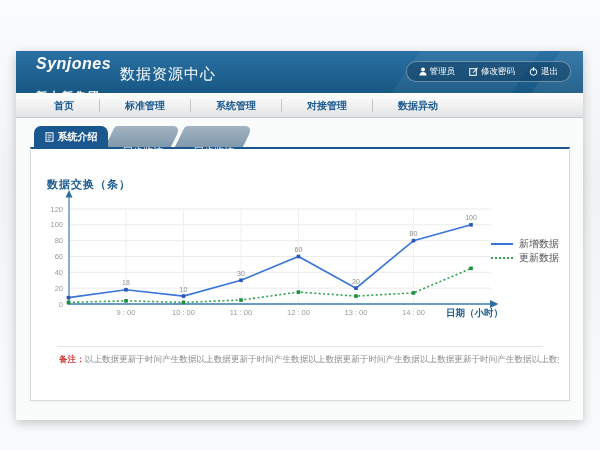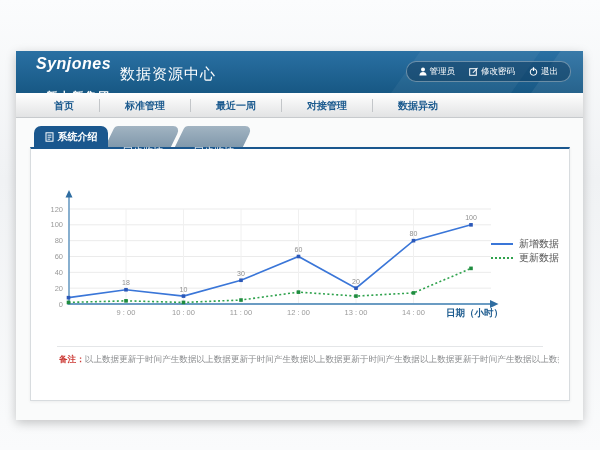--- a/index.html
+++ b/index.html
@@ -18,21 +18,21 @@
     position:absolute;left:0;top:0;right:0;height:42px;
     background:linear-gradient(var(--header_top), var(--header_bottom));
     overflow:hidden;
   }
   .header .swoosh1,.header .swoosh2{
     position:absolute;top:-20px;height:90px;width:120px;
     background:rgba(255,255,255,.05);transform:skewX(-35deg);
   }
   .header .swoosh1{right:60px;}
   .header .swoosh2{right:-30px;width:70px;background:rgba(255,255,255,.07);}
-  .logo{position:absolute;left:20px;top:4px;color:#fff;text-align:right;line-height:1.1;}
+  .logo{position:absolute;left:20px;top:4px;color:#fff;text-align:left;line-height:1.1;}
   .logo .brand{font-size:16px;font-weight:bold;font-style:italic;letter-spacing:.5px;display:block;}
   .logo .company{font-size:11px;font-weight:bold;letter-spacing:2px;display:block;margin-top:17px;}
   .app-title{position:absolute;left:104px;top:14px;color:#fff;font-size:15px;letter-spacing:1px;}
   .user-pill{
     position:absolute;right:12px;top:10px;height:19px;border-radius:10px;
     background:rgba(10,50,85,.45);border:1px solid rgba(255,255,255,.35);
     display:flex;align-items:center;gap:14px;padding:0 12px;color:#fff;font-size:8.5px;
   }
   .user-pill .item{display:flex;align-items:center;gap:3px;cursor:pointer;white-space:nowrap;}
   .user-pill svg{display:block;}
@@ -124,21 +124,21 @@
             <line x1="4.5" y1="0.2" x2="4.5" y2="4" stroke="#fff" stroke-width="1.2"></line>
           </svg>
         <span>退出</span>
       </span>
     </div>
   </div>
 
   <div class="navbar">
     <div class="nav-item">首页</div>
     <div class="nav-item">标准管理</div>
-    <div class="nav-item">最近一周</div>
+    <div class="nav-item">系统管理</div>
     <div class="nav-item">对接管理</div>
     <div class="nav-item" style="border-right:none">数据异动</div>
   </div>
 
   <div class="content">
 
     <div class="tab tab-active">
       <svg width="9" height="10" viewBox="0 0 9 10">
           <rect x="1" y="0.8" width="7" height="8.4" fill="none" stroke="#fff" stroke-width="1"></rect>
           <line x1="2.6" y1="3.2" x2="6.4" y2="3.2" stroke="#fff" stroke-width="0.9"></line>
@@ -152,20 +152,21 @@
       <span>同步监控</span>
     </div>
     <div class="tab tab-inactive tab-sync2">
       <div class="skew"></div>
       <span>同步监控</span>
     </div>
 
     <div class="panel">
 
 
+      <div class="y-label">数据交换（条）</div>
 
       <svg class="chart" width="470" height="150" viewBox="0 0 470 150">
           <text x="24" y="118.5" text-anchor="end" fill="#9a9a9a" font-size="7.5">0</text>
           <line x1="30" y1="100.16666666666667" x2="452" y2="100.16666666666667" stroke="#ebebeb" stroke-width="1"></line>
           <text x="24" y="102.66666666666667" text-anchor="end" fill="#9a9a9a" font-size="7.5">20</text>
           <line x1="30" y1="84.33333333333333" x2="452" y2="84.33333333333333" stroke="#ebebeb" stroke-width="1"></line>
           <text x="24" y="86.83333333333333" text-anchor="end" fill="#9a9a9a" font-size="7.5">40</text>
           <line x1="30" y1="68.5" x2="452" y2="68.5" stroke="#ebebeb" stroke-width="1"></line>
           <text x="24" y="71" text-anchor="end" fill="#9a9a9a" font-size="7.5">60</text>
           <line x1="30" y1="52.666666666666664" x2="452" y2="52.666666666666664" stroke="#ebebeb" stroke-width="1"></line>

